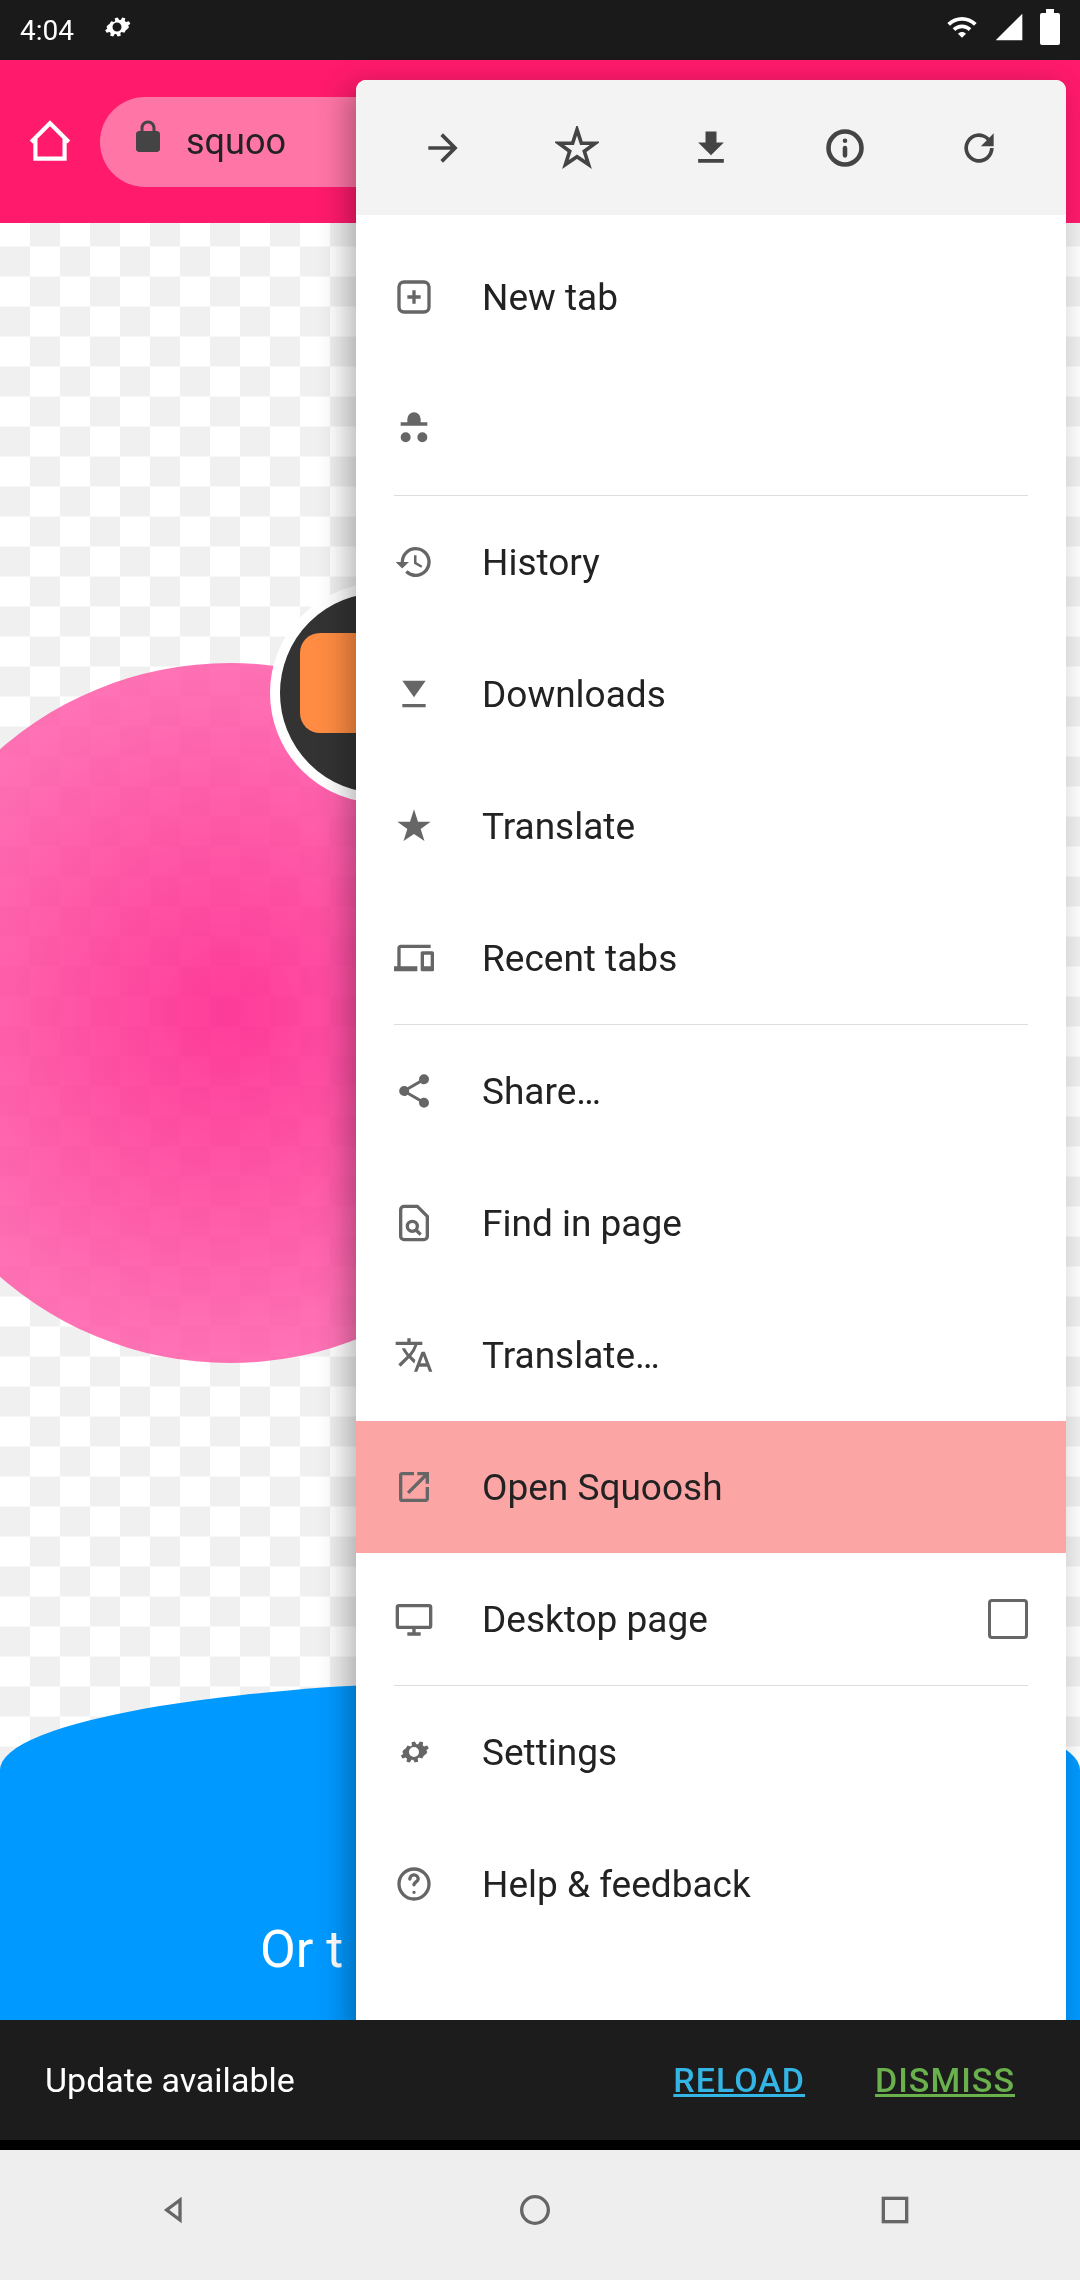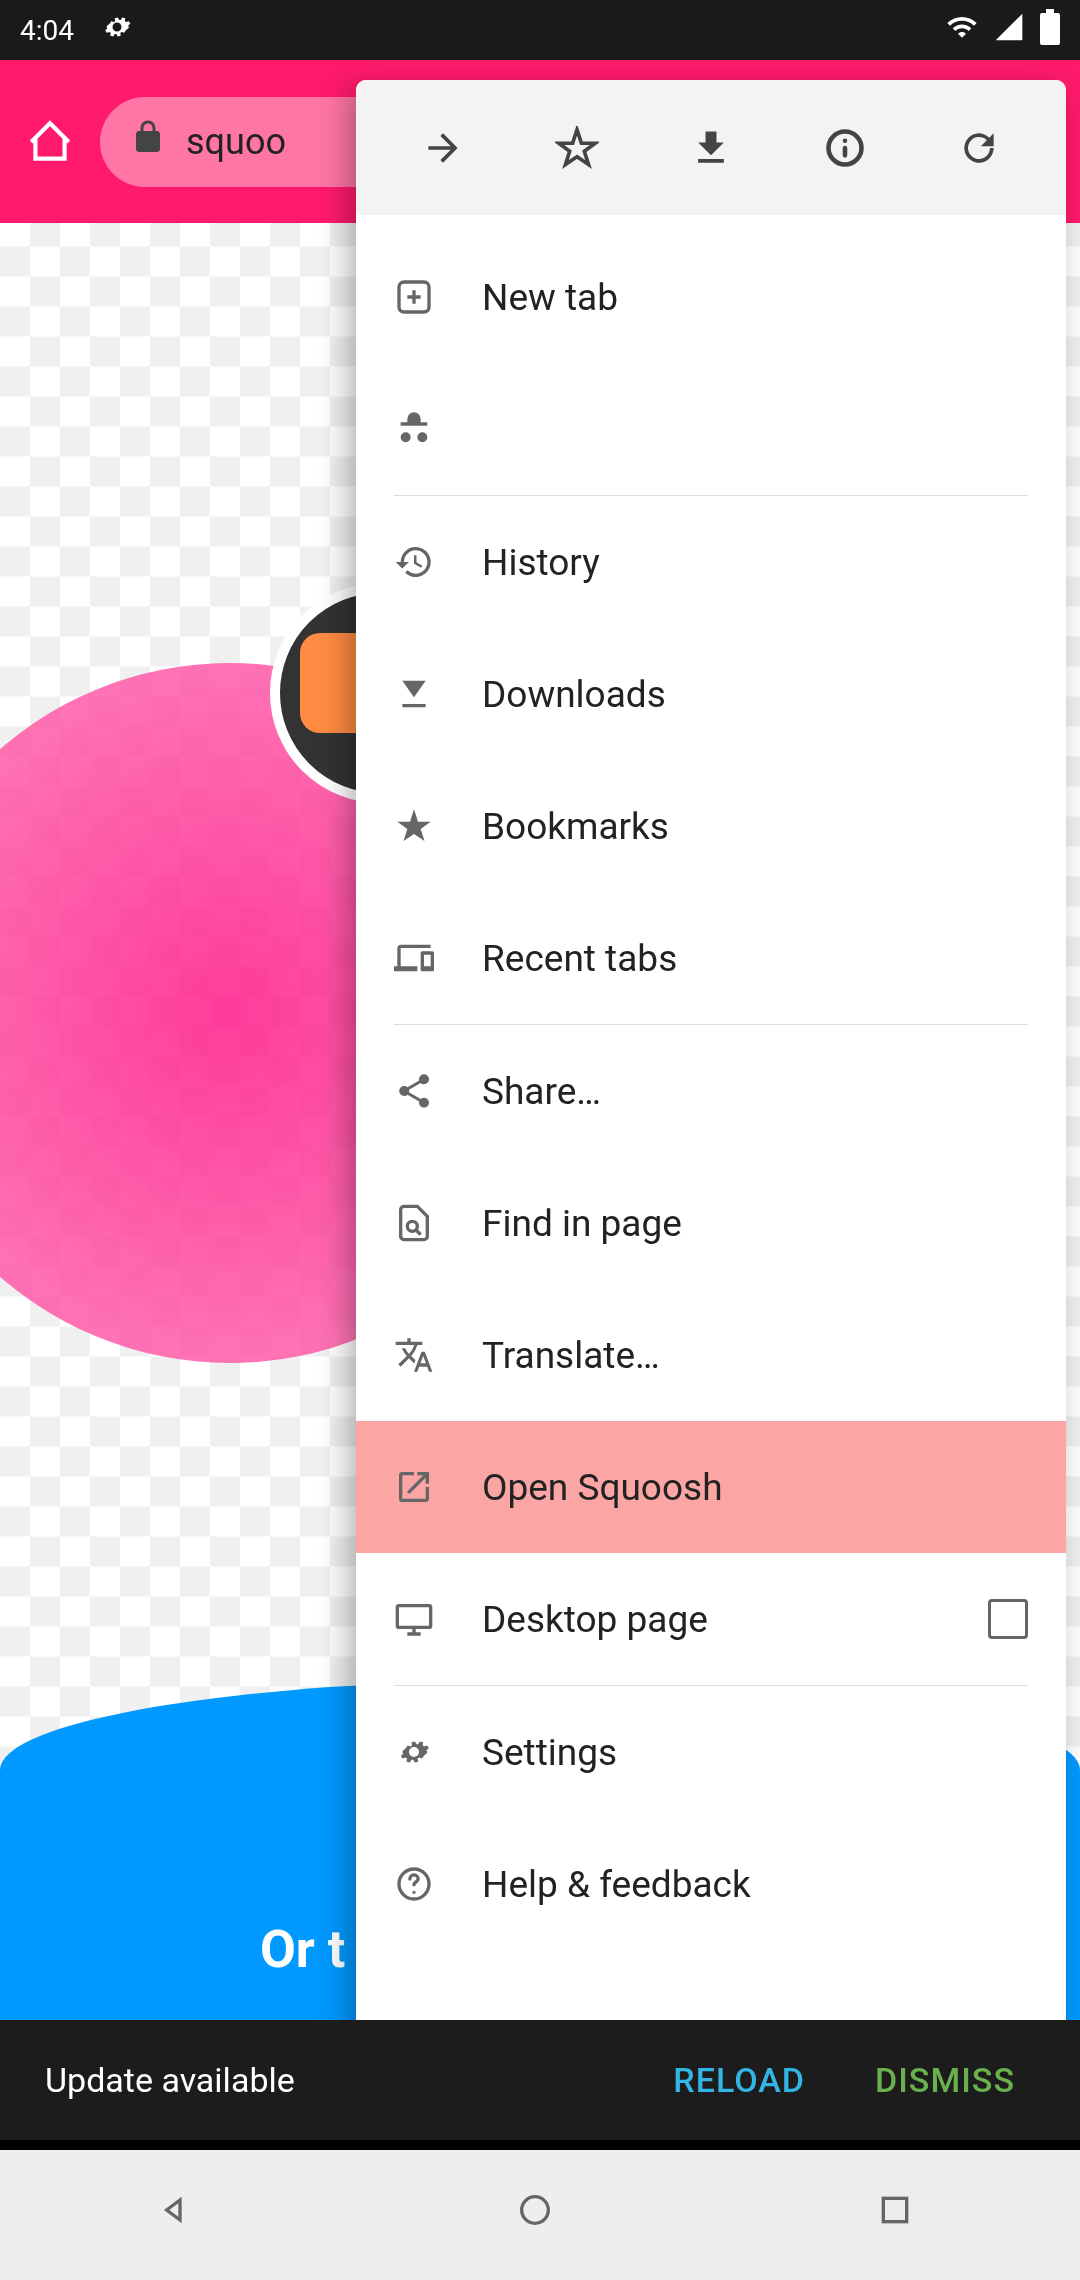--- a/index.html
+++ b/index.html
@@ -115,21 +115,21 @@
       background: #0099ff;
       border-radius: 50% 50% 0 0 / 20% 20% 0 0;
     }
     
     .or-text {
       position: absolute;
       bottom: 150px;
       left: 260px;
       color: #fff;
       font-size: 52px;
-      font-weight: 700;
+      font-weight: 400;
     }
     
     .menu-panel {
       position: absolute;
       top: 80px;
       right: 14px;
       width: 710px;
       height: 1955px;
       background: #fff;
       border-radius: 10px;
@@ -220,20 +220,21 @@
       color: #fff;
       font-size: 34px;
     }
     
     .snackbar-action {
       color: #4fc3f7;
       font-size: 34px;
       font-weight: 500;
       letter-spacing: 1px;
       padding: 0 20px;
+      text-decoration: underline;
     }
     
     .nav-bar {
       position: absolute;
       bottom: 0;
       left: 0;
       right: 0;
       height: 130px;
       background: #eee;
       display: flex;
@@ -364,21 +365,21 @@
       </span>
       <span class="menu-item-label">Downloads</span>
     </div>
 
     <div class="menu-item">
       <span class="menu-item-icon">
         <svg width="40" height="40" viewBox="0 0 24 24" fill="#666">
             <path d="M12 2l2.4 7.4H22l-6 4.4 2.3 7.2L12 16.8 5.7 21l2.3-7.2-6-4.4h7.6z"></path>
           </svg>
       </span>
-      <span class="menu-item-label">Bookmarks</span>
+      <span class="menu-item-label">Translate</span>
     </div>
 
     <div class="menu-item">
       <span class="menu-item-icon">
         <svg width="40" height="40" viewBox="0 0 24 24" fill="#666">
             <path d="M4 6h18V4H4c-1.1 0-2 .9-2 2v11H0v3h14v-3H4V6zm19 2h-6c-.55 0-1 .45-1 1v10c0 .55.45 1 1 1h6c.55 0 1-.45 1-1V9c0-.55-.45-1-1-1zm-1 9h-4v-7h4v7z"></path>
           </svg>
       </span>
       <span class="menu-item-label">Recent tabs</span>
     </div>

